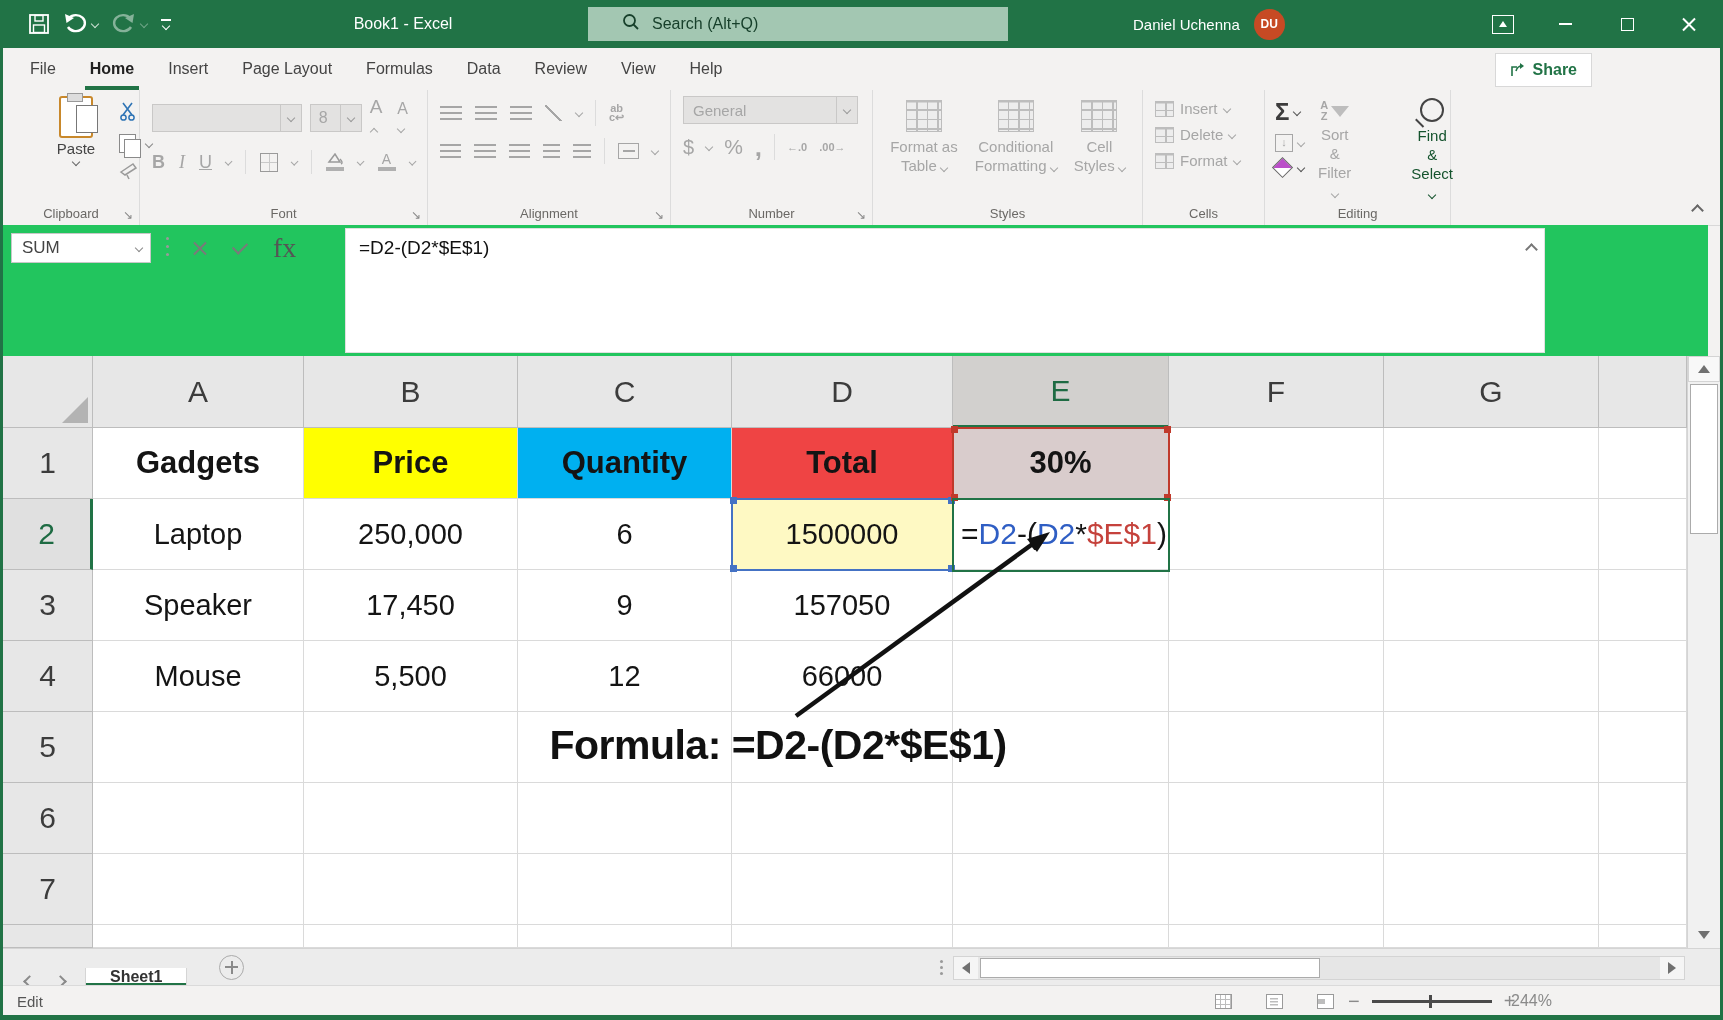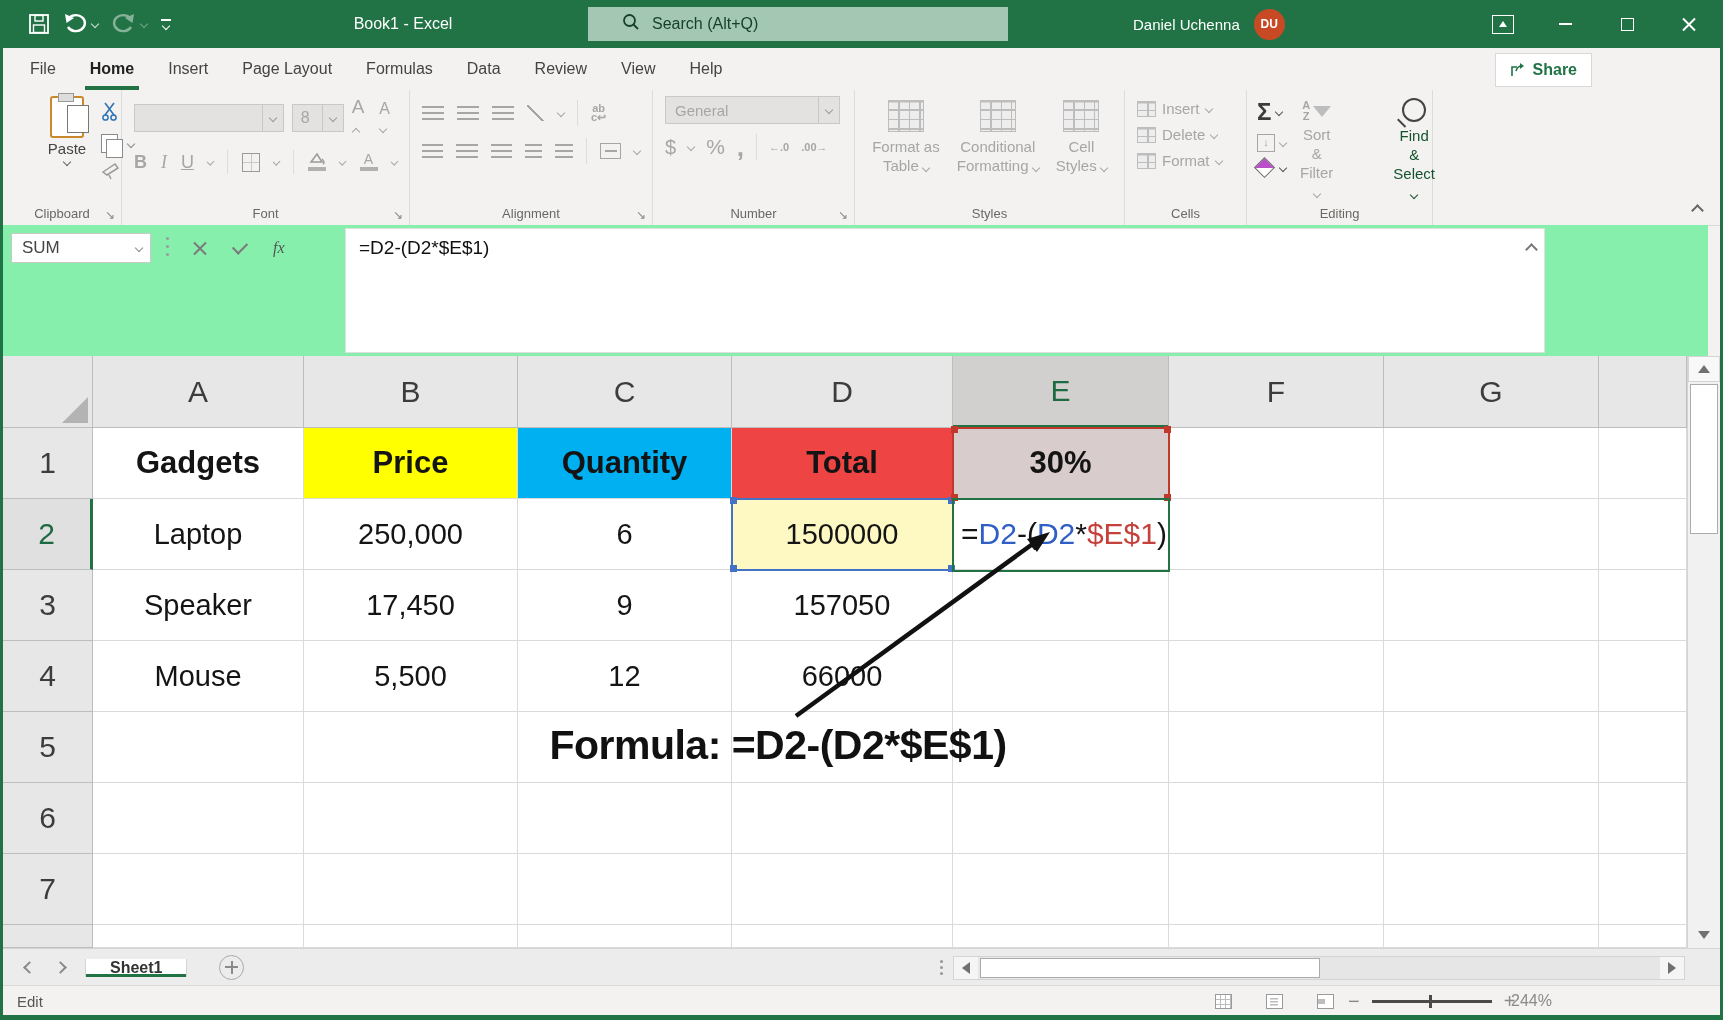--- a/index.html
+++ b/index.html
@@ -58,26 +58,26 @@
       linear-gradient(#BDBDBD,#BDBDBD) 0 0/100% 1.5px no-repeat,
       repeating-linear-gradient(to bottom,transparent 0 8px,#BDBDBD 8px 9.5px),
       repeating-linear-gradient(to right,transparent 0 9px,#BDBDBD 9px 10.5px),
       #EDEDED;border:1.5px solid #BDBDBD;}
   .bigbtn{display:inline-flex;flex-direction:column;align-items:center;font-size:15px;line-height:19px;color:#A6A6A6;text-align:center;}
   .cellrow{display:flex;align-items:center;gap:6px;font-size:15px;color:#A6A6A6;}
   .diamond{display:inline-block;width:13px;height:13px;border:1.5px solid #666;transform:rotate(45deg);background:linear-gradient(135deg,#BB4FC9 50%,#fff 50%);}
   .fillbox{display:inline-block;width:16px;height:16px;border:1.5px solid #A6A6A6;color:#A6A6A6;font-size:11px;text-align:center;line-height:15px;}
   .collapse-chv{position:absolute;right:18px;bottom:10px;color:#666;}
   
-  .fbar{position:absolute;left:0;right:12px;top:225px;height:131px;background:#86efac;}
+  .fbar{position:absolute;left:0;right:12px;top:225px;height:131px;background:#22c55e;}
   .namebox{position:absolute;left:8px;top:8px;width:140px;height:30px;background:#fff;border:1px solid #C8C8C8;display:flex;align-items:center;font-size:17px;color:#444;padding-left:10px;box-sizing:border-box;}
   .namebox .cend{margin-left:auto;width:22px;display:flex;justify-content:center;color:#8a8a8a;}
   .dots3{position:absolute;left:163px;top:12px;width:3px;height:3px;border-radius:50%;background:#9a9a9a;box-shadow:0 8px 0 #9a9a9a,0 16px 0 #9a9a9a;}
   .fbtns{position:absolute;left:190px;top:8px;display:flex;align-items:center;gap:26px;height:30px;font-size:19px;color:#7a7a7a;}
-  .fx{font-family:"Liberation Serif",serif;font-style:italic;font-size:16px;color:#555;}
+  .fx{font-family:"Liberation Serif",serif;font-size:28px;color:#555;}
   .finput{position:absolute;left:342px;top:3px;right:163px;height:125px;background:#fff;border:1px solid #E0E0E0;box-sizing:border-box;font-size:19px;color:#111;padding:8px 0 0 13px;}
   .fbar-chv{position:absolute;right:172px;top:20px;color:#777;}
   .xmark{position:relative;width:14px;height:14px;}
   .xmark::before,.xmark::after{content:"";position:absolute;left:6px;top:-1px;width:2px;height:17px;background:#7a7a7a;}
   .xmark::before{transform:rotate(45deg);} .xmark::after{transform:rotate(-45deg);}
   .check{display:inline-block;width:12px;height:7px;border-left:2px solid #7a7a7a;border-bottom:2px solid #7a7a7a;transform:rotate(-45deg);margin-top:-4px;}
   
   .gridarea{position:absolute;left:0;right:0;top:356px;height:592px;background:#fff;display:flex;}
   .gridcells{position:relative;flex:1;overflow:hidden;}
   .grow{display:flex;height:71px;}
@@ -100,21 +100,21 @@
   
   .vscroll{width:32px;background:#F1F1F1;border-left:1px solid #D4D4D4;position:relative;}
   .vs-up{position:absolute;top:0;left:0;right:0;height:26px;background:#F8F8F8;border:1px solid #D4D4D4;box-sizing:border-box;display:flex;align-items:center;justify-content:center;}
   .vs-thumb{position:absolute;top:28px;left:2px;right:2px;height:150px;background:#fff;border:1px solid #ABABAB;box-sizing:border-box;}
   .vs-dn{position:absolute;bottom:0;left:0;right:0;height:26px;display:flex;align-items:center;justify-content:center;}
   .tri-up{width:0;height:0;border-left:6px solid transparent;border-right:6px solid transparent;border-bottom:8px solid #707070;}
   .tri-dn{width:0;height:0;border-left:6px solid transparent;border-right:6px solid transparent;border-top:8px solid #707070;}
   .tri-l{width:0;height:0;border-top:6px solid transparent;border-bottom:6px solid transparent;border-right:8px solid #707070;}
   .tri-r{width:0;height:0;border-top:6px solid transparent;border-bottom:6px solid transparent;border-left:8px solid #707070;}
   
-  .tabbar{position:absolute;left:0;right:0;top:948px;height:37px;background:#ECECEC;border-top:1px solid #D4D4D4;display:flex;align-items:center;}
+  .tabbar{position:absolute;left:0;right:0;top:948px;height:37px;background:#ECECEC;border-top:1px solid #D4D4D4;display:flex;align-items:flex-end;}
   .sheetnav{display:flex;align-items:center;gap:22px;padding:0 20px 0 22px;color:#9a9a9a;}
   .sheettab{background:#fff;border-right:1px solid #D5D5D5;border-left:1px solid #D5D5D5;display:flex;align-items:center;padding:0 24px;font-size:16px;font-weight:bold;color:#333;position:relative;}
   .sheettab::after{content:"";position:absolute;left:0;right:0;bottom:0;height:3px;background:#217346;}
   .addsheet{width:23px;height:23px;border:1.5px solid #ABABAB;border-radius:50%;align-self:center;margin-left:32px;position:relative;}
   .addsheet::before,.addsheet::after{content:"";position:absolute;background:#8a8a8a;}
   .addsheet::before{left:5px;top:10px;width:13px;height:2px;}
   .addsheet::after{left:10.5px;top:4.5px;width:2px;height:13px;}
   .tab-dots{align-self:center;margin-left:auto;margin-right:10px;width:3px;height:3px;border-radius:50%;background:#9a9a9a;box-shadow:0 6px 0 #9a9a9a,0 -6px 0 #9a9a9a;}
   .hscroll{align-self:center;position:relative;width:732px;height:24px;background:#E6E6E6;border:1px solid #D4D4D4;box-sizing:border-box;margin-right:35px;}
   .hs-l{position:absolute;left:0;top:0;bottom:0;width:24px;display:flex;align-items:center;justify-content:center;background:#F5F5F5;}
@@ -223,21 +223,21 @@
           <path d="M2 14 L2 5 L7 5" fill="none" stroke="#217346" stroke-width="1.6"></path>
           <path d="M6 9 C7 5 10 4 12 4" fill="none" stroke="#217346" stroke-width="1.6"></path>
           <path d="M10 1 L14 4 L10 7 Z" fill="#217346"></path>
         </svg>
       <span>Share</span>
     </span>
   </div>
 
   <div class="ribbon">
 
-    <div class="rgroup" style="width:119px;padding-left:26px;">
+    <div class="rgroup" style="width:137px;padding-left:26px;">
       <div style="display:flex;">
         <span class="paste">
           <span class="clipboard-ico"></span>
           <span>Paste</span>
           <span class="chv sm" style="color:#666;margin-top:2px;"></span>
         </span>
         <span class="smallcol">
           <span>
             <svg width="19" height="19" viewBox="0 0 19 19">
                 <path d="M4 1 L13 13 M13 1 L4 13" stroke="#2E74B5" stroke-width="1.6" fill="none"></path>

